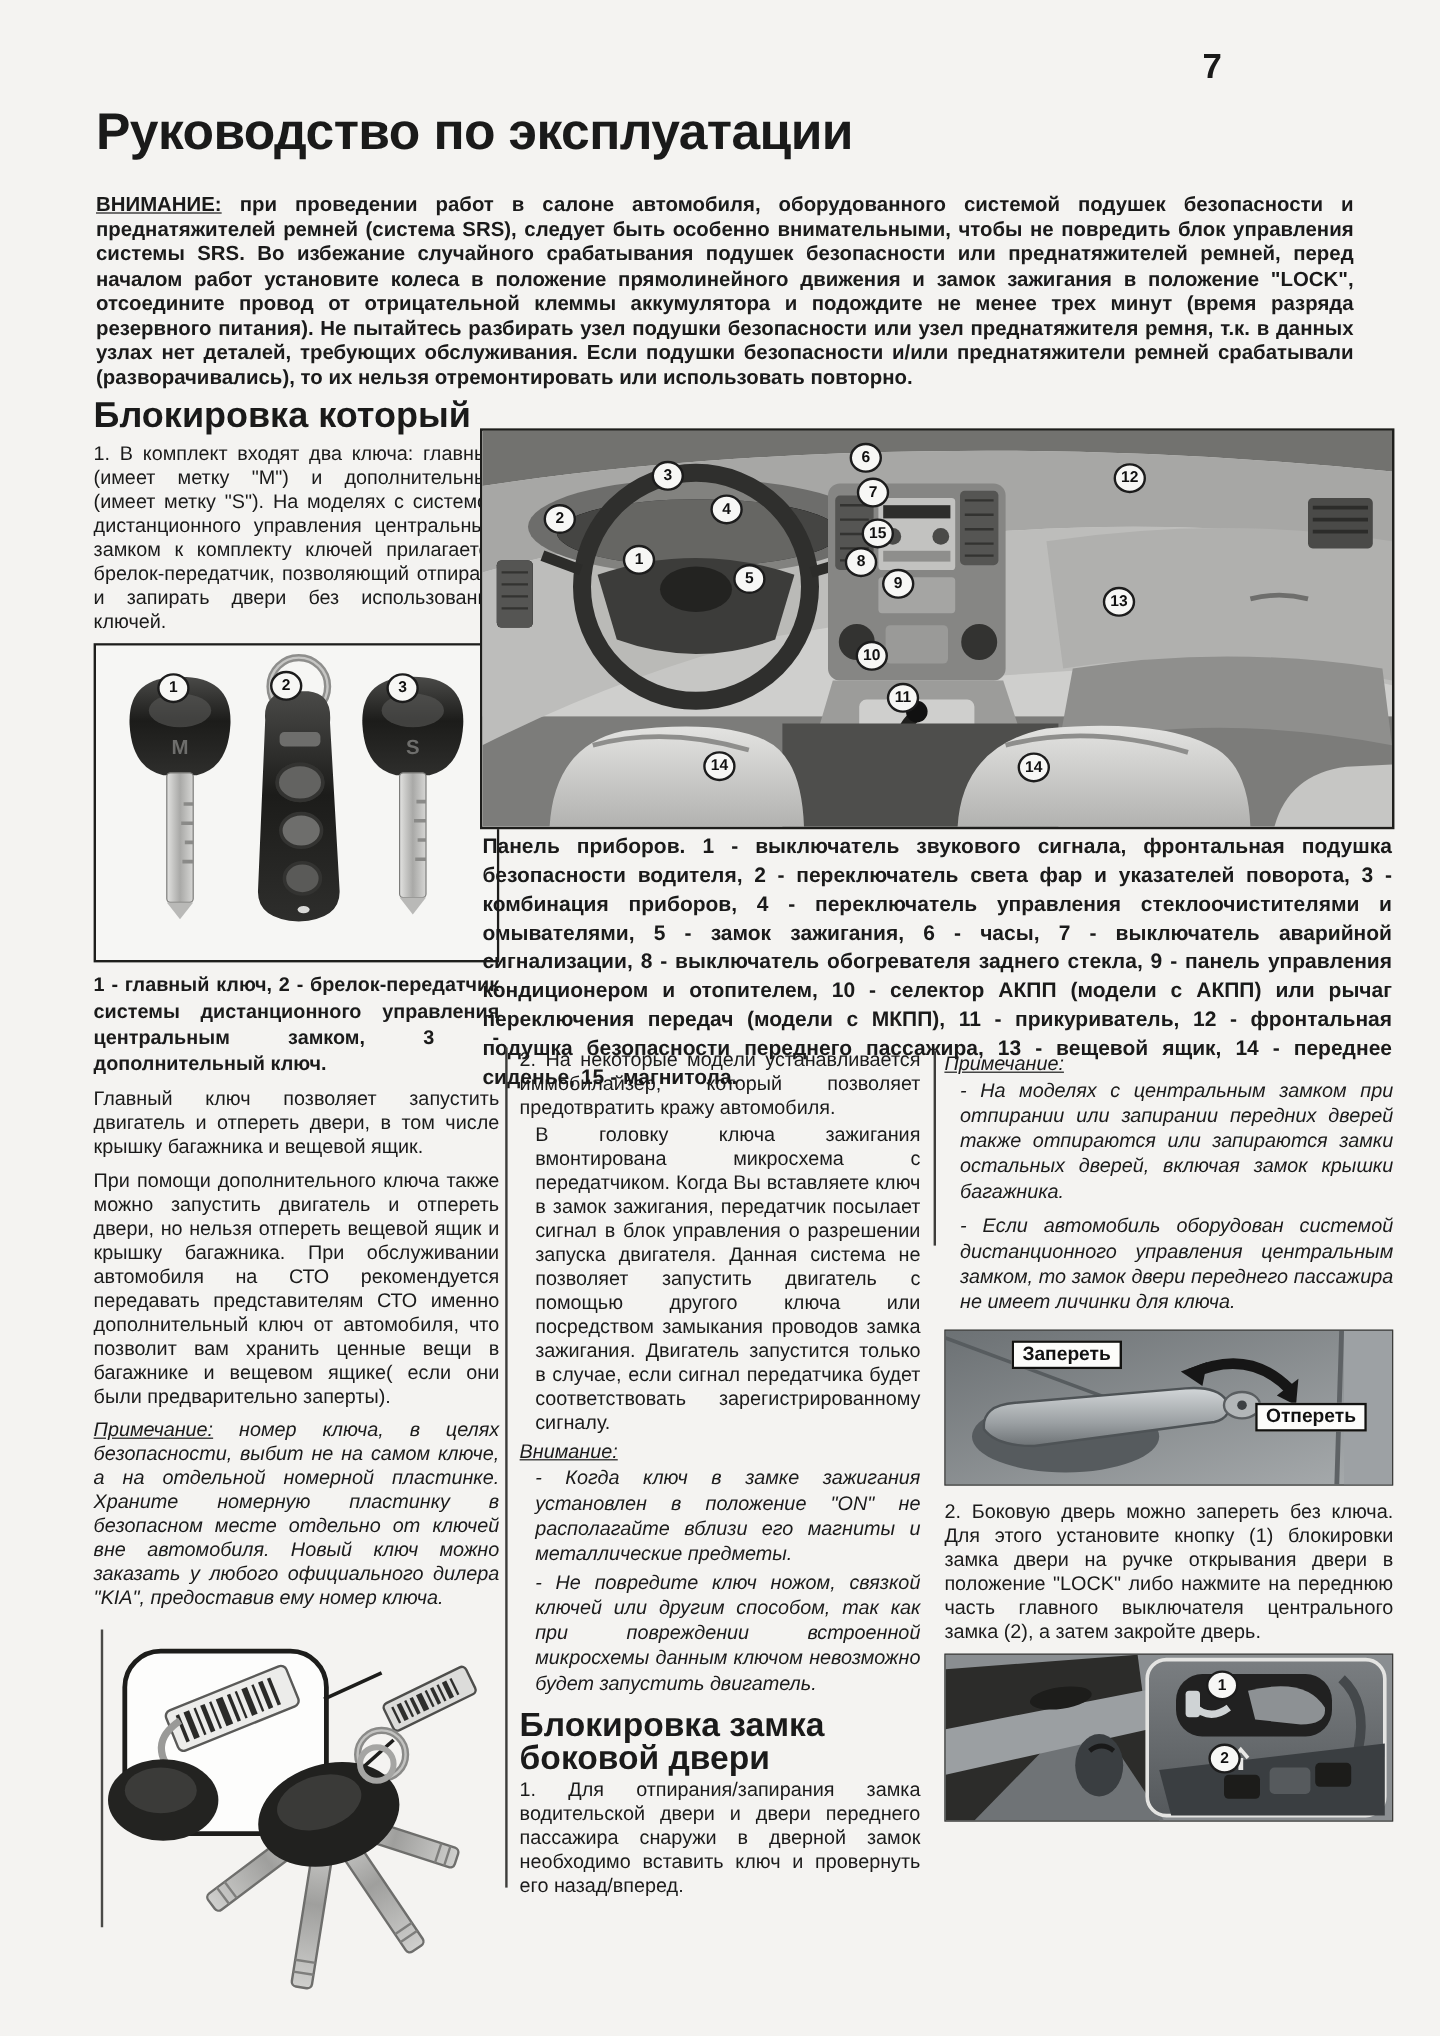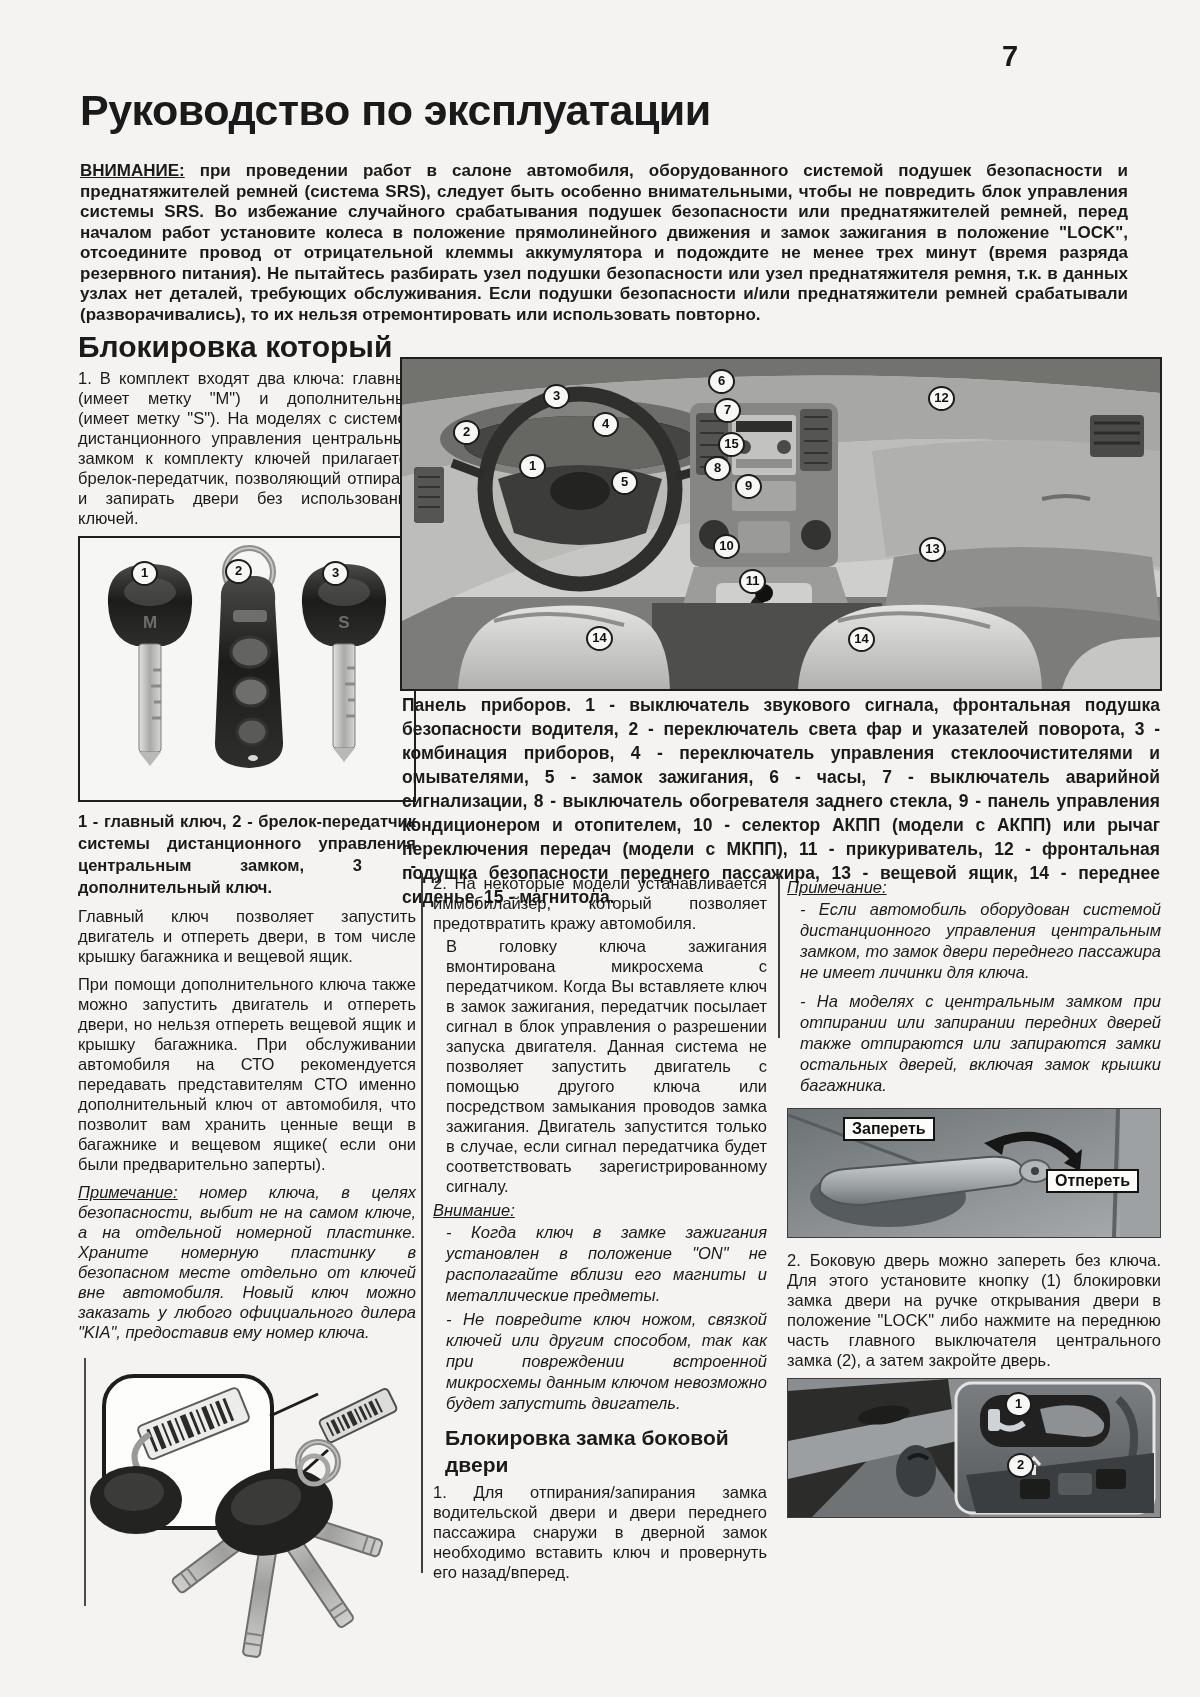--- a/index.html
+++ b/index.html
@@ -24,21 +24,21 @@
   #plate-fig{width:338px;height:340px;margin-top:12px;background:transparent;}
   
   #dash-fig{left:400px;top:357px;width:758px;height:330px;background:#cfcfcd;border:2px solid #1e1e1c;}
   #dash-caption{left:402px;top:693px;width:758px;font-size:17.5px;line-height:24px;font-weight:bold;}
   .callout{position:absolute;width:23px;height:21px;border:2px solid #1c1c1c;border-radius:50%;
            background:#f7f7f5;color:#101010;font-weight:bold;font-size:13px;line-height:20px;text-align:center;}
   
   #mid-col{left:433px;top:873px;width:334px;font-size:16.5px;line-height:20px;}
   #mid-col p{margin:0 0 3px 0;}
   .indent{padding-left:13px;}
-  #mid-col h3{margin:10px 0 4px 12px;font-size:21px;line-height:27px;}
+  #mid-col h3{margin:10px 0 4px 0;font-size:28px;line-height:27px;}
   .warn-item,.note-item{font-style:italic;line-height:21px;margin:0 0 2px 0;padding-left:13px;}
   .warn-label{font-style:italic;text-decoration:underline;display:block;margin:4px 0 2px 0;}
   
   #right-col{left:787px;top:873px;width:374px;font-size:16.5px;line-height:20px;}
   #right-col p{margin:0 0 8px 0;}
   #handle-fig{width:372px;height:128px;margin:12px 0 12px 0;border:1px solid #3c3c3a;background:#83888b;}
   #door-fig{width:372px;height:138px;margin-top:4px;border:1px solid #3c3c3a;background:#8a8e91;}
   .photo-label{position:absolute;background:#fcfcfa;border:2px solid #121210;color:#111;
                font-weight:bold;font-size:16px;line-height:18px;padding:1px 7px;}
   .divider{position:absolute;width:2px;background:#3d3d3b;}
@@ -265,42 +265,42 @@
     <div class="callout" style="left:141px;top:25px;">3</div>
     <div class="callout" style="left:190px;top:53px;">4</div>
     <div class="callout" style="left:209px;top:111px;">5</div>
     <div class="callout" style="left:306px;top:10px;">6</div>
     <div class="callout" style="left:312px;top:39px;">7</div>
     <div class="callout" style="left:302px;top:97px;">8</div>
     <div class="callout" style="left:333px;top:115px;">9</div>
     <div class="callout" style="left:311px;top:175px;">10</div>
     <div class="callout" style="left:337px;top:210px;">11</div>
     <div class="callout" style="left:526px;top:27px;">12</div>
-    <div class="callout" style="left:517px;top:130px;margin-top:48px;">13</div>
+    <div class="callout" style="left:517px;top:130px;">13</div>
     <div class="callout" style="left:184px;top:267px;">14</div>
     <div class="callout" style="left:316px;top:73px;">15</div>
     <div class="callout" style="left:446px;top:268px;">14</div>
   </div>
 
   <div class="abs jt" id="dash-caption">Панель приборов. 1 - выключатель звукового сигнала, фронтальная подушка безопасности водителя, 2 - переключатель света фар и указателей поворота, 3 - комбинация приборов, 4 - переключатель управления стеклоочистителями и омывателями, 5 - замок зажигания, 6 - часы, 7 - выключатель аварийной сигнализации, 8 - выключатель обогревателя заднего стекла, 9 - панель управления кондиционером и отопителем, 10 - селектор АКПП (модели с АКПП) или рычаг переключения передач (модели с МКПП), 11 - прикуриватель, 12 - фронтальная подушка безопасности переднего пассажира, 13 - вещевой ящик, 14 - переднее  сиденье, 15 - магнитола.</div>
 
   <div class="abs" id="mid-col">
     <p class="jt">2. На некоторые модели устанавливается иммобилайзер, который позволяет предотвратить кражу автомобиля.</p>
     <p class="jt indent">В головку ключа зажигания вмонтирована микросхема с передатчиком. Когда Вы вставляете ключ в замок зажигания, передатчик посылает сигнал в блок управления о разрешении запуска двигателя. Данная система не позволяет запустить двигатель с помощью другого ключа или посредством замыкания проводов замка зажигания. Двигатель запустится только в случае, если сигнал передатчика будет соответствовать зарегистрированному сигналу.</p>
     <span class="warn-label">Внимание:</span>
     <p class="warn-item jt">- Когда ключ в замке зажигания установлен в положение "ON" не располагайте вблизи его магниты и металлические предметы.</p>
     <p class="warn-item jt">- Не повредите ключ ножом, связкой ключей или другим способом, так как при повреждении встроенной микросхемы данным ключом невозможно будет запустить двигатель.</p>
     <h3>Блокировка замка боковой двери</h3>
     <p class="jt">1. Для отпирания/запирания замка водительской двери и двери переднего пассажира снаружи в дверной замок необходимо вставить ключ и провернуть его назад/вперед.</p>
   </div>
 
   <div class="abs" id="right-col">
     <span class="warn-label">Примечание:</span>
+    <p class="note-item jt">- На моделях с центральным замком при отпирании или запирании передних дверей также отпираются или запираются замки остальных дверей, включая замок крышки багажника.</p>
     <p class="note-item jt">- Если автомобиль оборудован системой дистанционного управления центральным замком, то замок двери переднего пассажира не имеет личинки для ключа.</p>
-    <p class="note-item jt">- На моделях с центральным замком при отпирании или запирании передних дверей также отпираются или запираются замки остальных дверей, включая замок крышки багажника.</p>
 
     <div class="fig" id="handle-fig">
       <svg width="372" height="128" viewBox="0 0 372 128">
         <defs>
           <linearGradient id="dh" x1="0" y1="0" x2="1" y2="1">
             <stop offset="0" stop-color="#6c7174"></stop>
               <stop offset="1" stop-color="#a8acae"></stop>
           </linearGradient>
           <linearGradient id="hg" x1="0" y1="0" x2="0" y2="1">
             <stop offset="0" stop-color="#d2d6d8"></stop>

